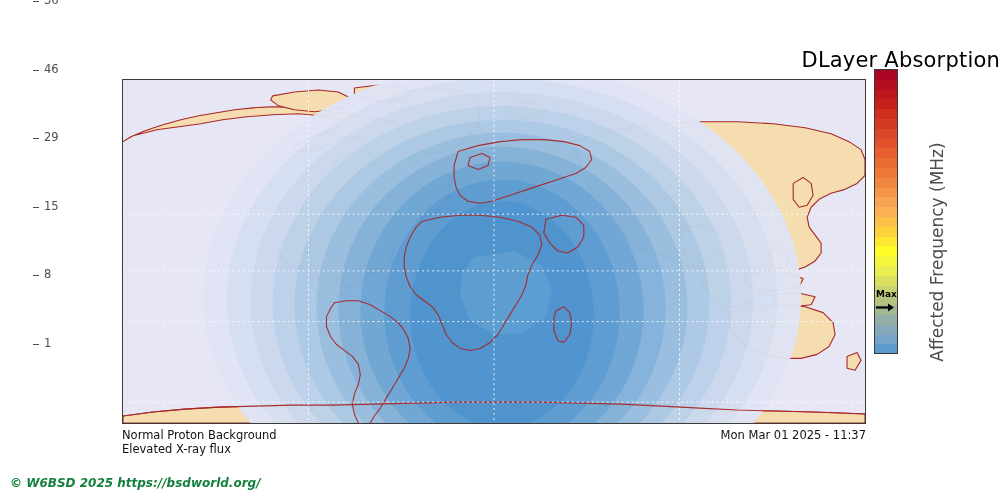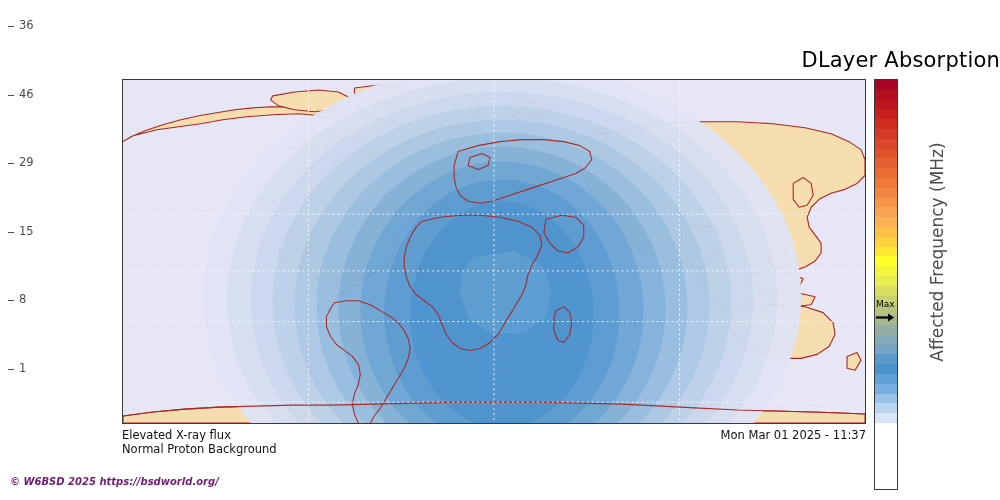--- a/index.html
+++ b/index.html
@@ -38,40 +38,40 @@
     box-sizing: border-box;
     overflow: hidden;
     background: #e6e6f5;
   }
   #map-svg { display: block; width: 100%; height: 100%; }
 
   
   #colorbar-wrap {
     position: absolute;
     left: 874px;
-    top: 79px;
+    top: 69px;
     width: 24px;
-    height: 411px;
+    height: 285px;
+    font-weight: bold;
   }
   #colorbar {
     position: absolute;
     inset: 0;
     border: 1px solid #3a3a3a;
     box-sizing: border-box;
     overflow: hidden;
   }
   #colorbar .band { width: 100%; }
 
   #colorbar-ticks {
     position: absolute;
-    left: 8px;
+    left: 33px;
     top: 0;
     width: 60px;
     height: 345px;
-    margin-top: 25px;
   }
   .cb-tick {
     position: absolute;
     left: 0;
     height: 0;
     display: flex;
     align-items: center;
     white-space: nowrap;
   }
   .cb-tick .dash {
@@ -146,24 +146,24 @@
     width: 300px;
     text-align: right;
     font-size: 11.5px;
     color: #111111;
     line-height: 14px;
   }
   #footer-credit {
     position: absolute;
     left: 10px;
     top: 476px;
-    font-size: 10px;
+    font-size: 12px;
     font-style: italic;
     font-weight: bold;
-    color: #701a75;
+    color: #15803d;
   }
 </style>
 </head>
 <body>
 
 <div id="chart-title">DLayer Absorption</div>
 
 <div id="map-frame">
   <svg id="map-svg" viewBox="0 0 744 345" preserveAspectRatio="none">
     <defs>
@@ -369,21 +369,21 @@
       <span class="dash"></span>
       <span class="num">1</span>
     </div>
   </div>
 
 <div id="colorbar-axis-label">
   <span>Affected Frequency (MHz)</span>
 </div>
 
 <div id="caption-left">
+  <div>Normal Proton Background</div>
   <div>Elevated X-ray flux</div>
-  <div>Normal Proton Background</div>
 </div>
 
 <div id="caption-right">
   <div>Mon Mar 01 2025 - 11:37</div>
 </div>
 
 <div id="footer-credit">© W6BSD 2025 https://bsdworld.org/</div>
 
 </body></html>

